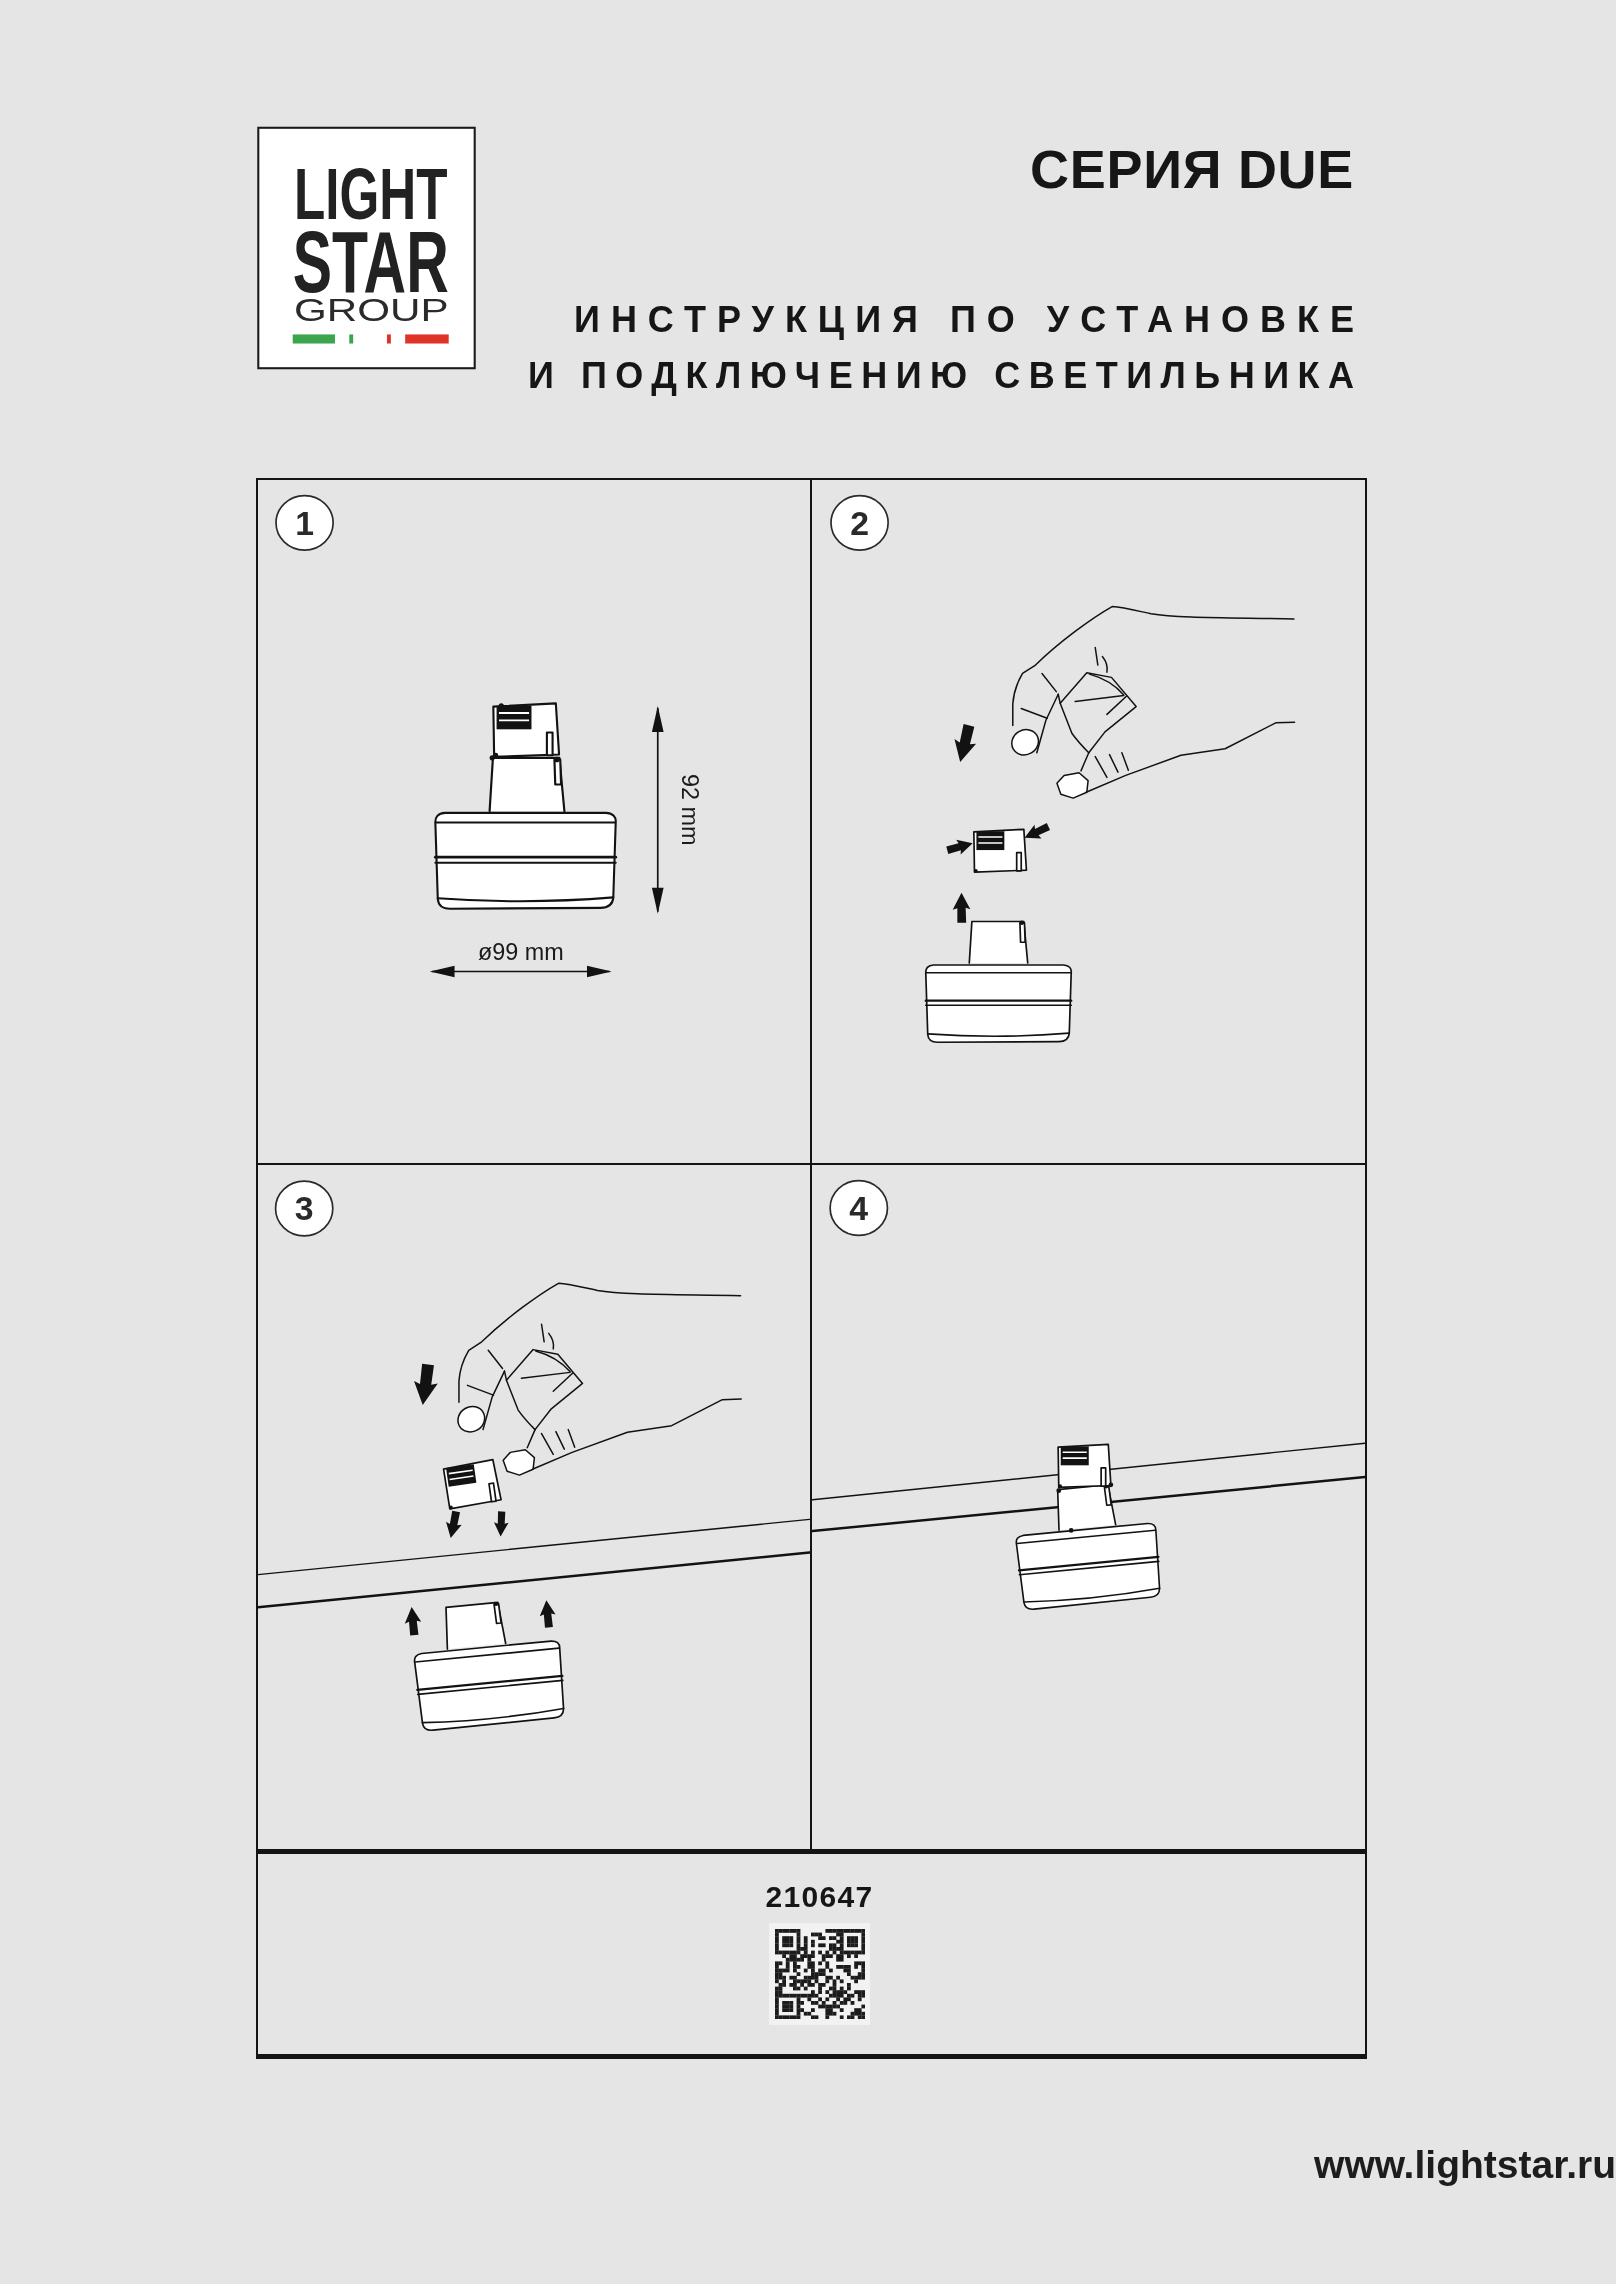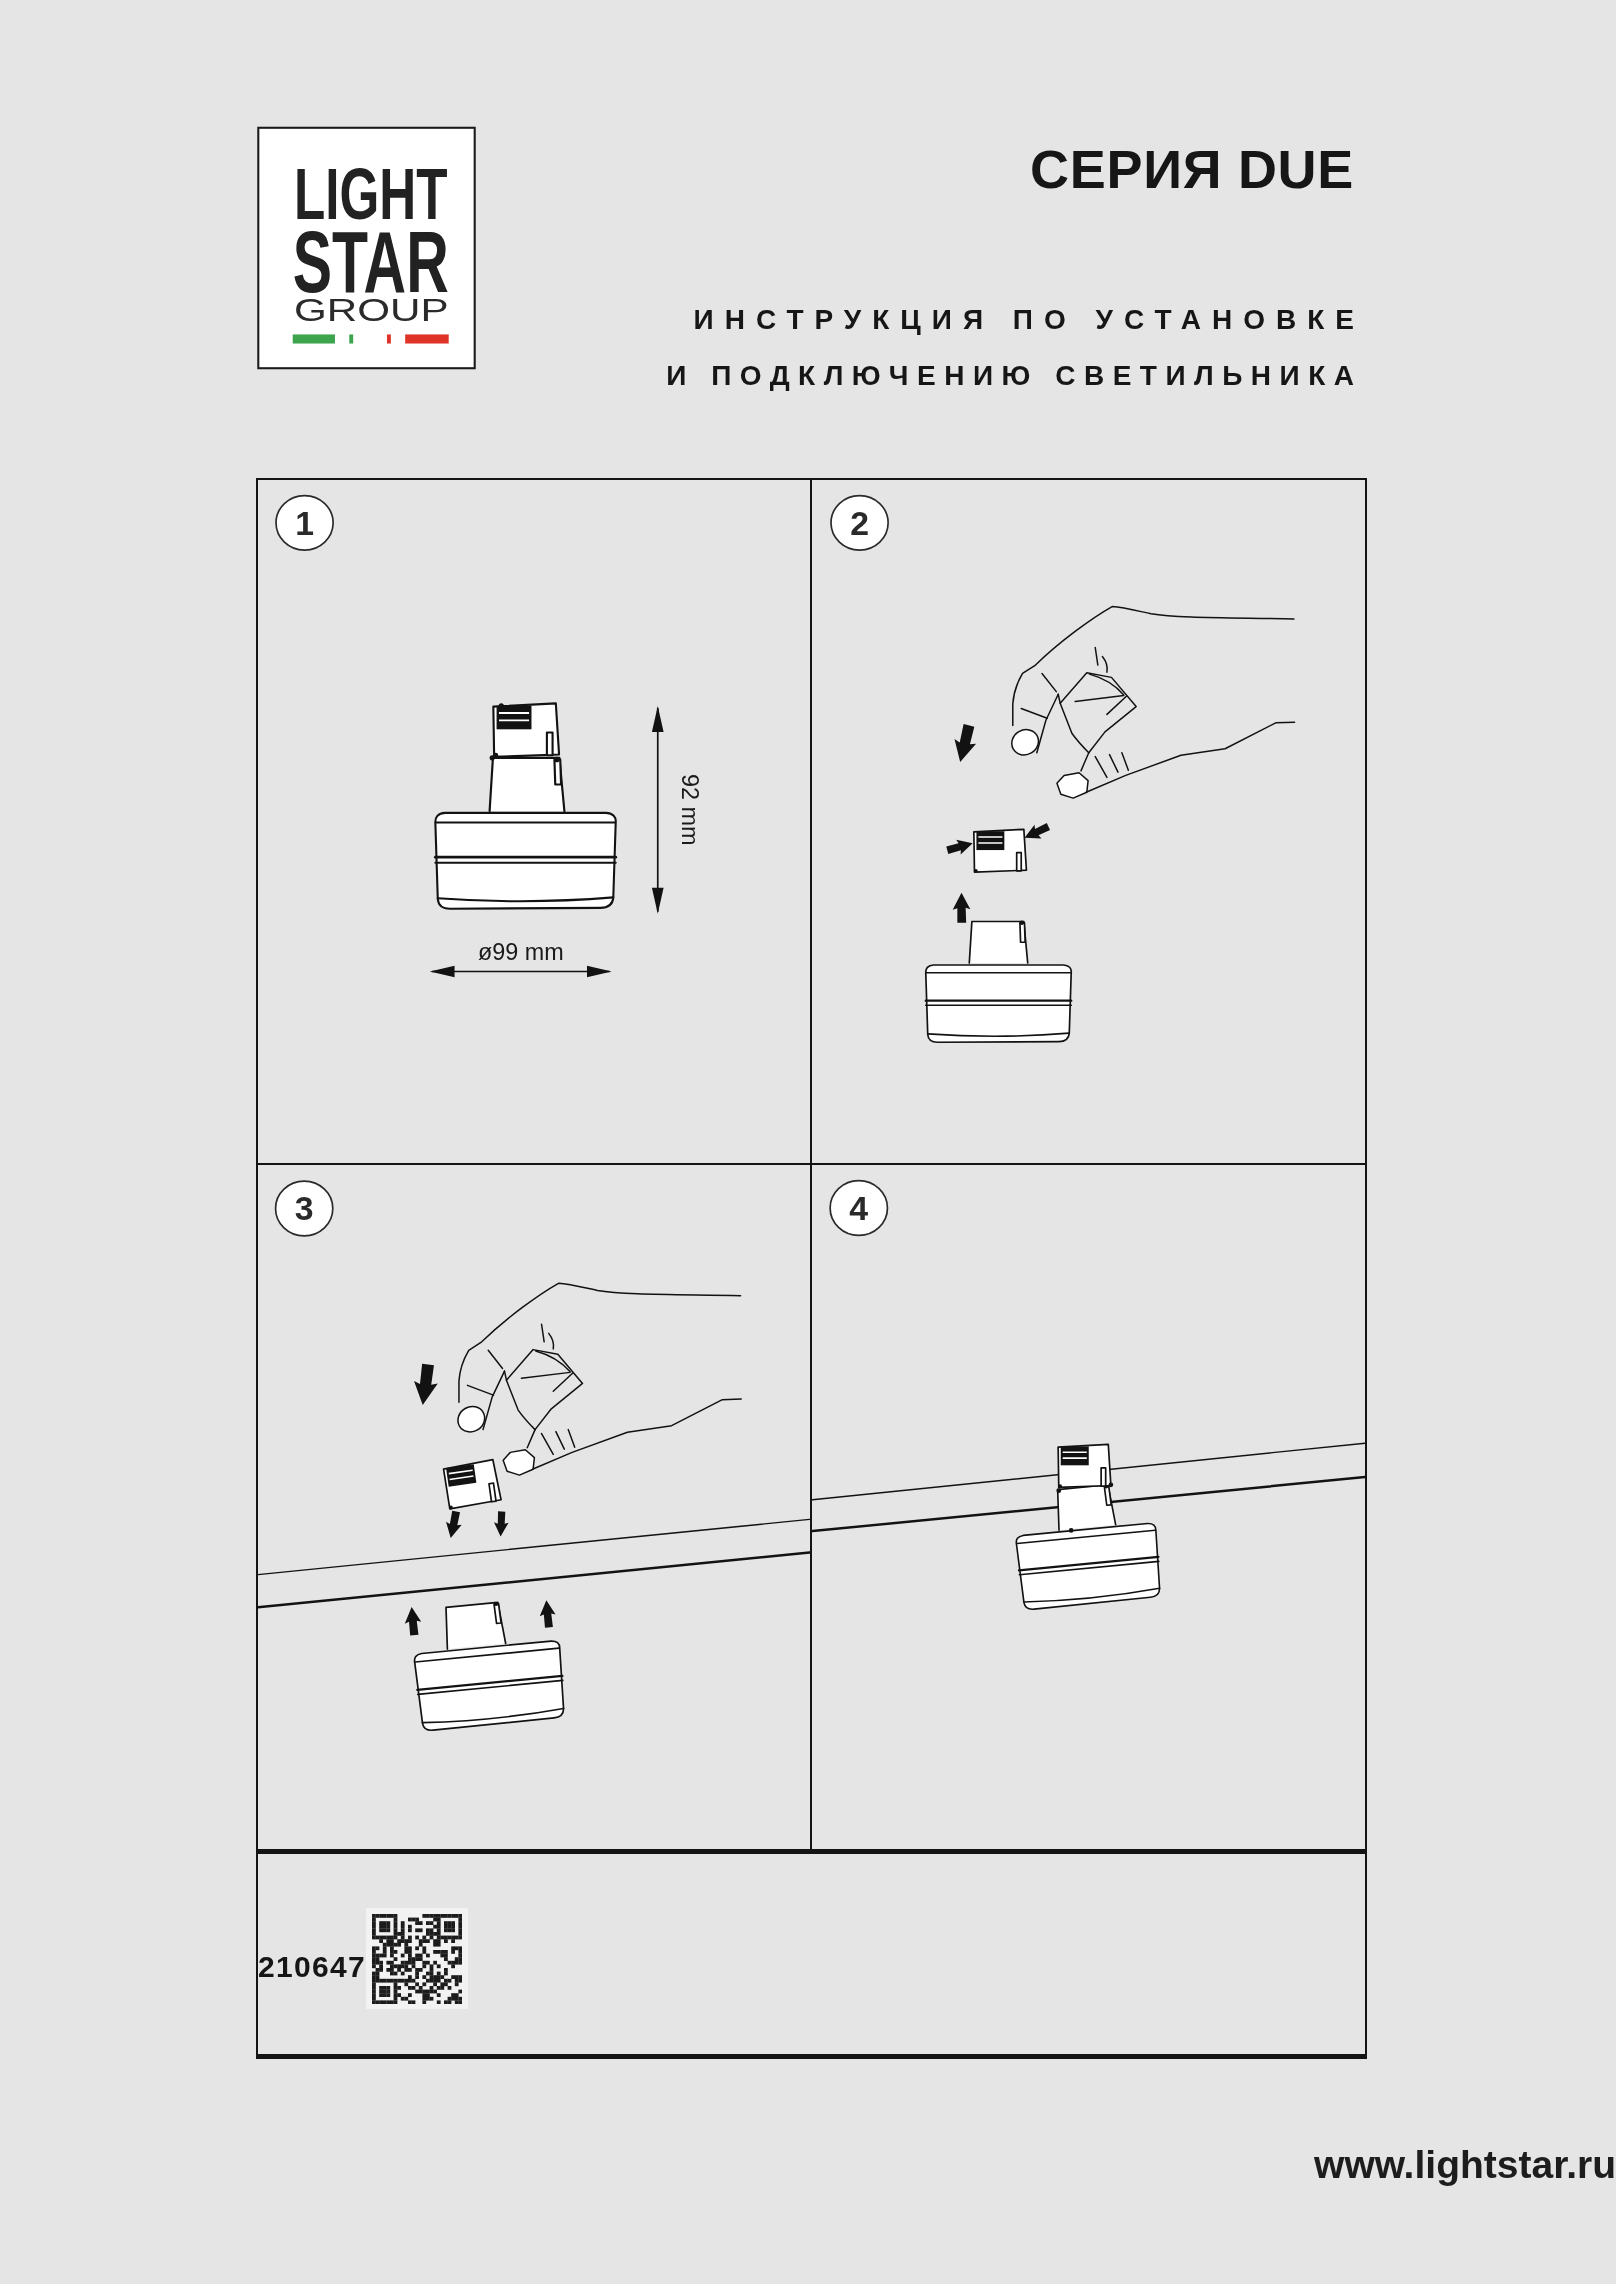--- a/index.html
+++ b/index.html
@@ -5,32 +5,32 @@
   html,body{margin:0;padding:0;background:#888;}
   .page{position:relative;width:1616px;height:2284px;background:#e5e5e5;
         font-family:"Liberation Sans",sans-serif;color:#161616;overflow:hidden;}
   svg text{font-family:"Liberation Sans",sans-serif;}
   
   .logo-box{position:absolute;left:257px;top:126px;width:219px;height:244px;}
   
   .hdr-top{position:absolute;top:141px;right:262px;text-align:right;
            font-size:54px;font-weight:bold;line-height:56px;letter-spacing:0.7px;white-space:nowrap;}
   .hdr-sub{position:absolute;top:292px;right:262px;text-align:right;
-           font-size:28px;font-weight:bold;line-height:56px;white-space:nowrap;}
+           font-size:36px;font-weight:bold;line-height:56px;white-space:nowrap;}
   .ls-wide{letter-spacing:11px;margin-right:-11px;}
   .ls-med{letter-spacing:8.5px;margin-right:-8.5px;text-align:center;}
   
   .grid{position:absolute;left:256px;top:478px;width:1111px;height:1581px;box-sizing:border-box;
         border:2px solid #141414;border-top-width:2.6px;border-bottom-width:5.9px;
         display:grid;grid-template-columns:1fr 1fr;grid-template-rows:685px 684px 1fr;}
   .cell{position:relative;box-sizing:border-box;}
   .cell.c-left{border-right:2px solid #141414;}
   .cell.r-top{border-bottom:2px solid #141414;}
   .cell svg{display:block;width:100%;height:100%;}
-  .strip{grid-column:1 / 3;border-top:5.9px solid #141414;display:flex;flex-direction:row;align-items:center;}
+  .strip{grid-column:1 / 3;border-top:5.9px solid #141414;display:flex;flex-direction:column;align-items:center;padding-left:16px;}
   .article-number{margin-top:26px;font-size:30px;font-weight:bold;letter-spacing:1.3px;}
   .qr-wrap{margin-top:9px;background:#f2f2f2;padding:5.9px;line-height:0;}
   
   .footer{position:absolute;left:0;right:0;top:2143px;text-align:right;
           font-size:39px;font-weight:bold;color:#1d1d1d;}
   
   .ln{fill:none;stroke:#121212;stroke-width:2.6;stroke-linecap:round;stroke-linejoin:round;}
   .lnw{fill:#ffffff;stroke:#121212;stroke-width:2.6;stroke-linejoin:round;}
   .hand{fill:none;stroke:#121212;stroke-width:2.3;stroke-linecap:round;stroke-linejoin:round;}
   .handw{fill:#ffffff;stroke:#121212;stroke-width:2.3;stroke-linejoin:round;}

